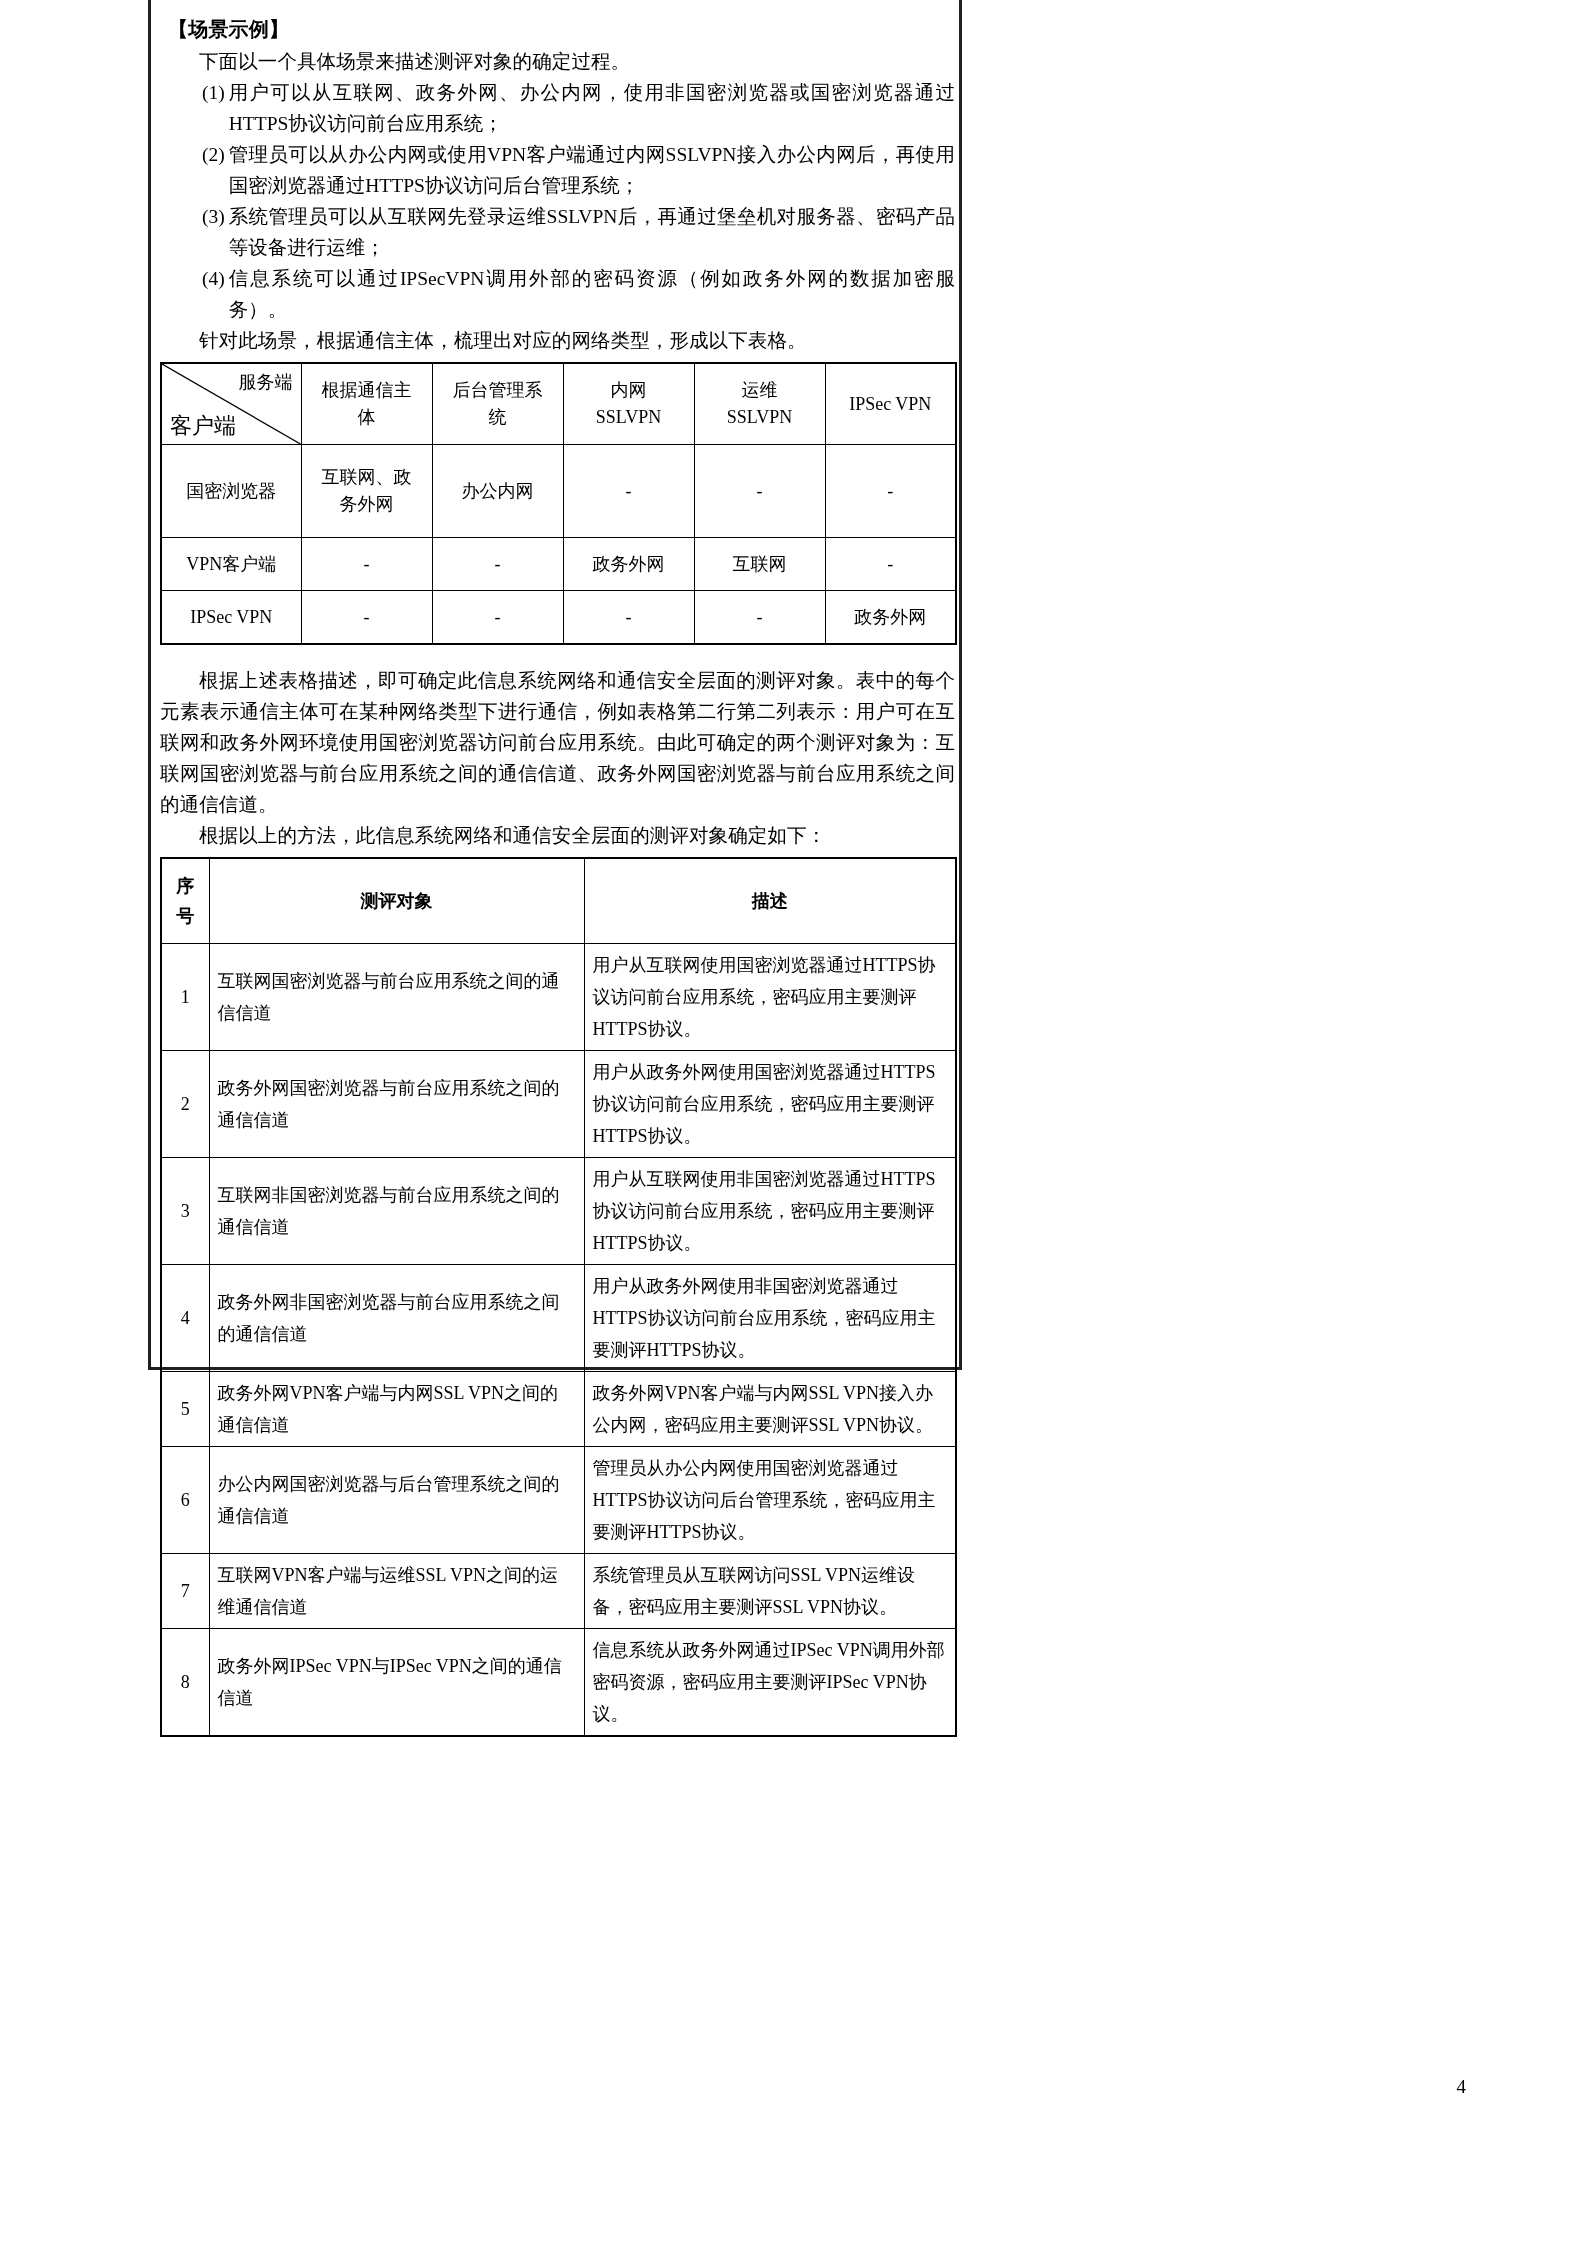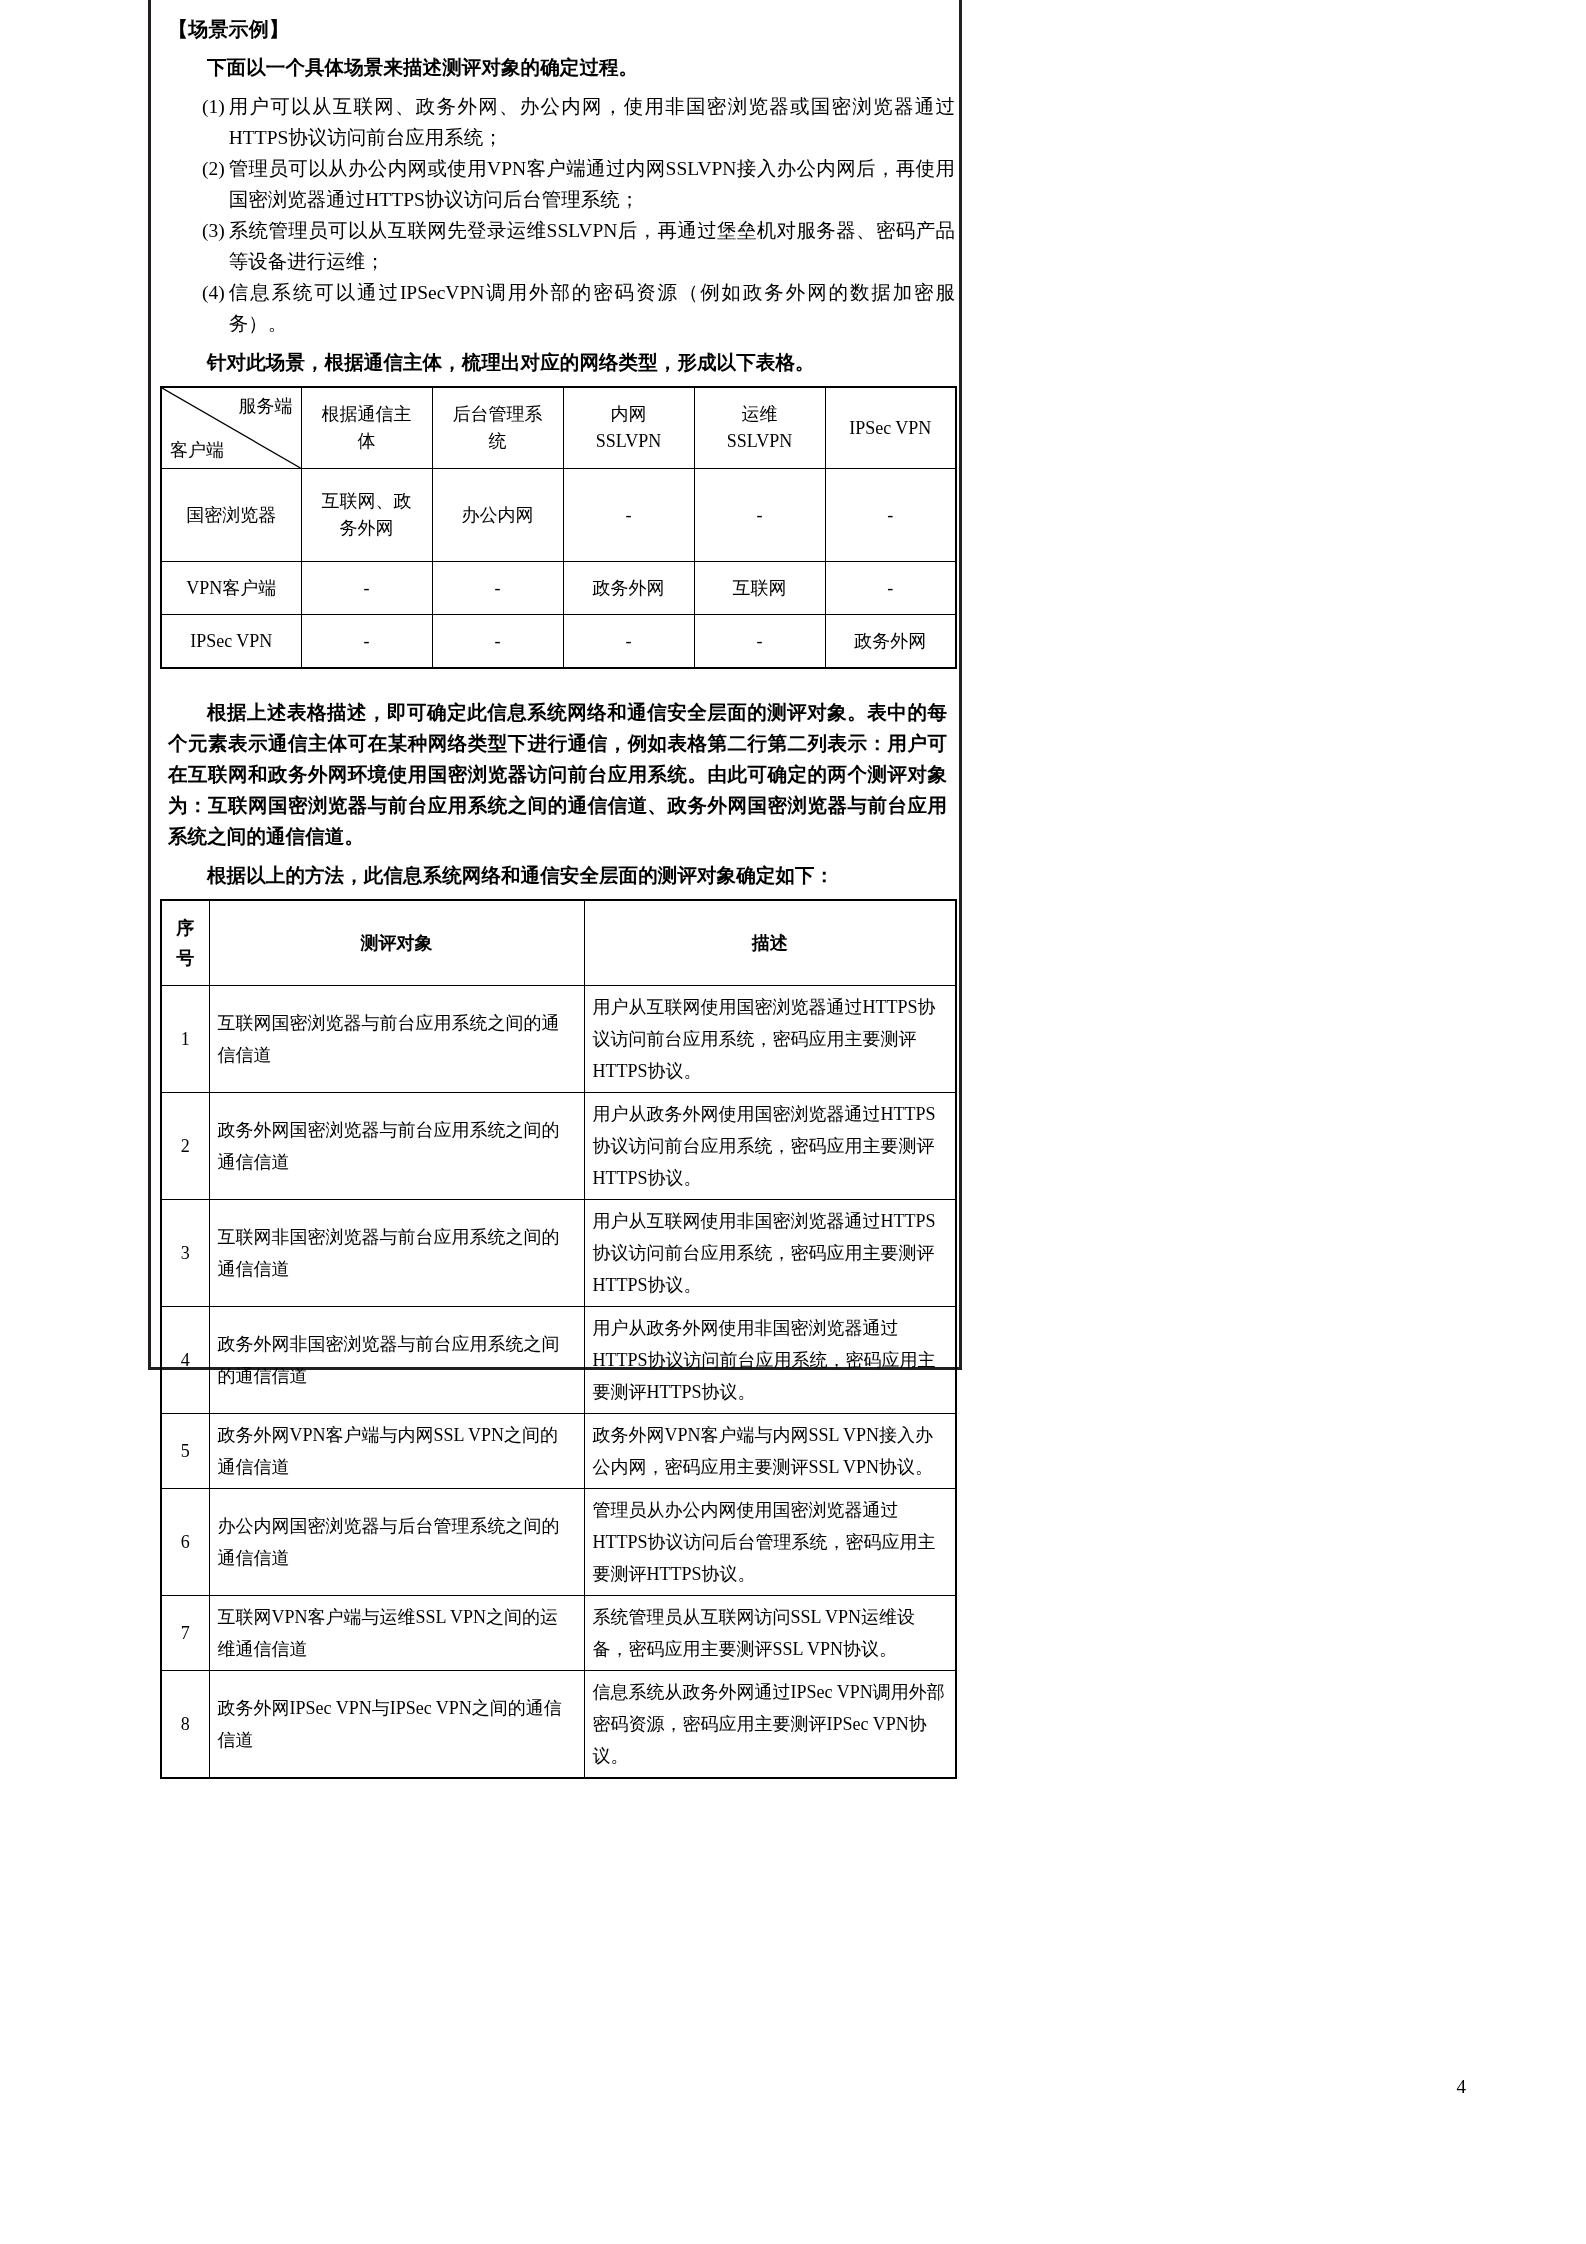--- a/index.html
+++ b/index.html
@@ -41,26 +41,25 @@
   .section-title {
     font-size: 20px;
     font-weight: bold;
     line-height: 30px;
     margin: 4px 0 2px 8px;
     letter-spacing: 0.2px;
   }
   p.body-para {
     font-size: 19.5px;
     line-height: 31px;
-    margin: 8px;
+    margin: 0;
     text-indent: 2em;
     text-align: justify;
     text-justify: inter-ideograph;
     letter-spacing: 0.1px;
-    font-weight: bold;
   }
   .list-block {
     margin: 0;
     padding: 0;
   }
   .list-item {
     display: flex;
     font-size: 19.5px;
     line-height: 31px;
     margin: 0;
@@ -110,21 +109,21 @@
     position: absolute;
     right: 8px;
     top: 6px;
     font-size: 18px;
     line-height: 24px;
   }
   .corner-bot {
     position: absolute;
     left: 8px;
     bottom: 6px;
-    font-size: 18px;
+    font-size: 22px;
     line-height: 24px;
   }
   .row-tall td { height: 84px; }
   .row-short td { height: 44px; }
 
   
   table.objects {
     border-collapse: collapse;
     width: 795px;
     margin-top: 6px;

